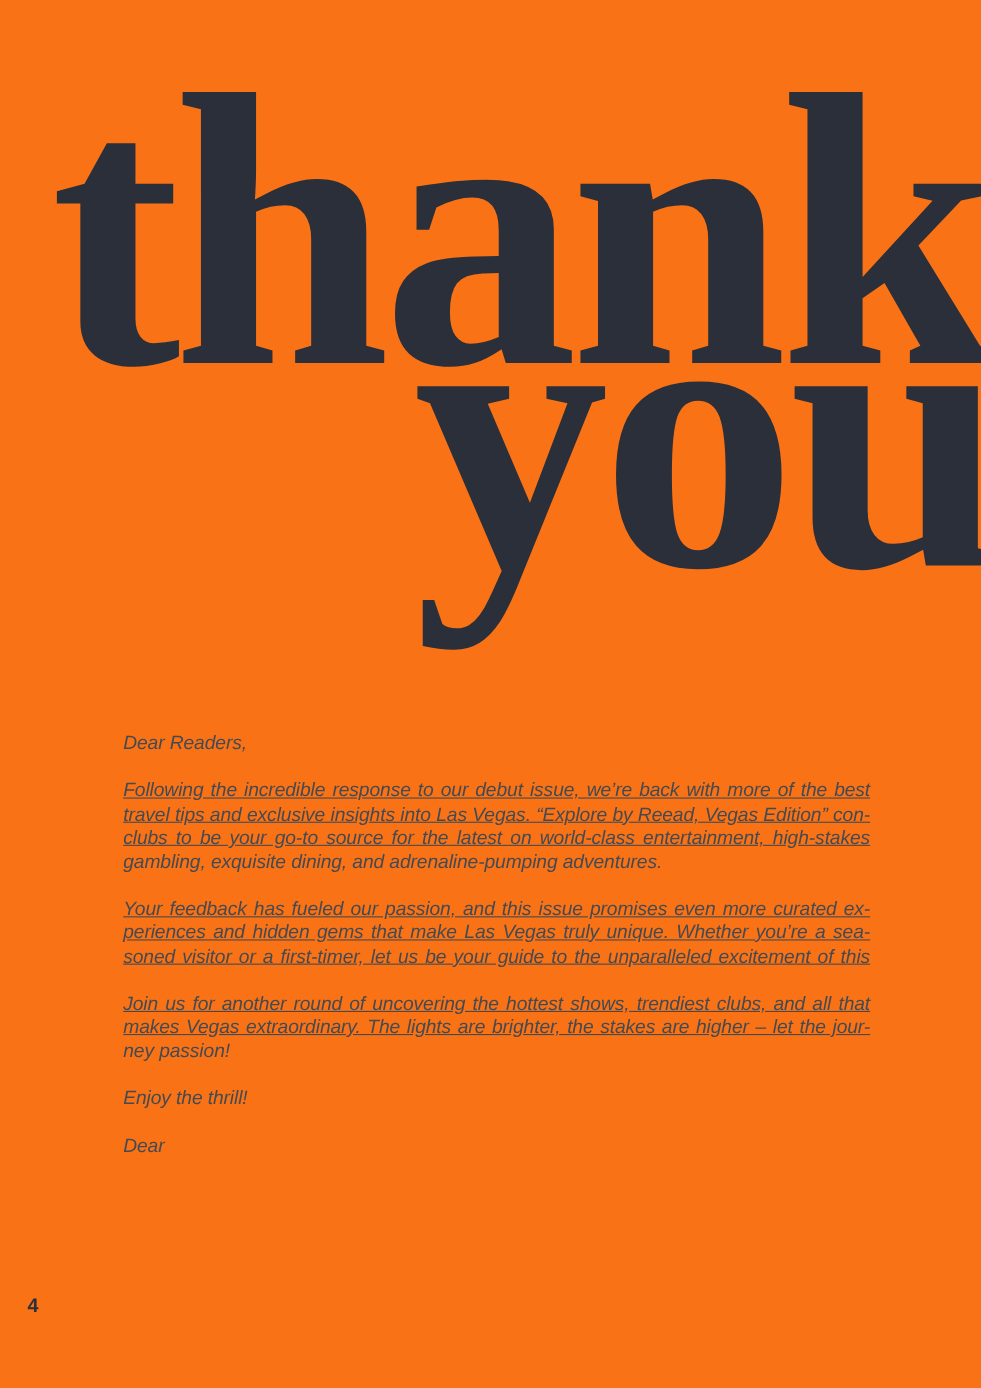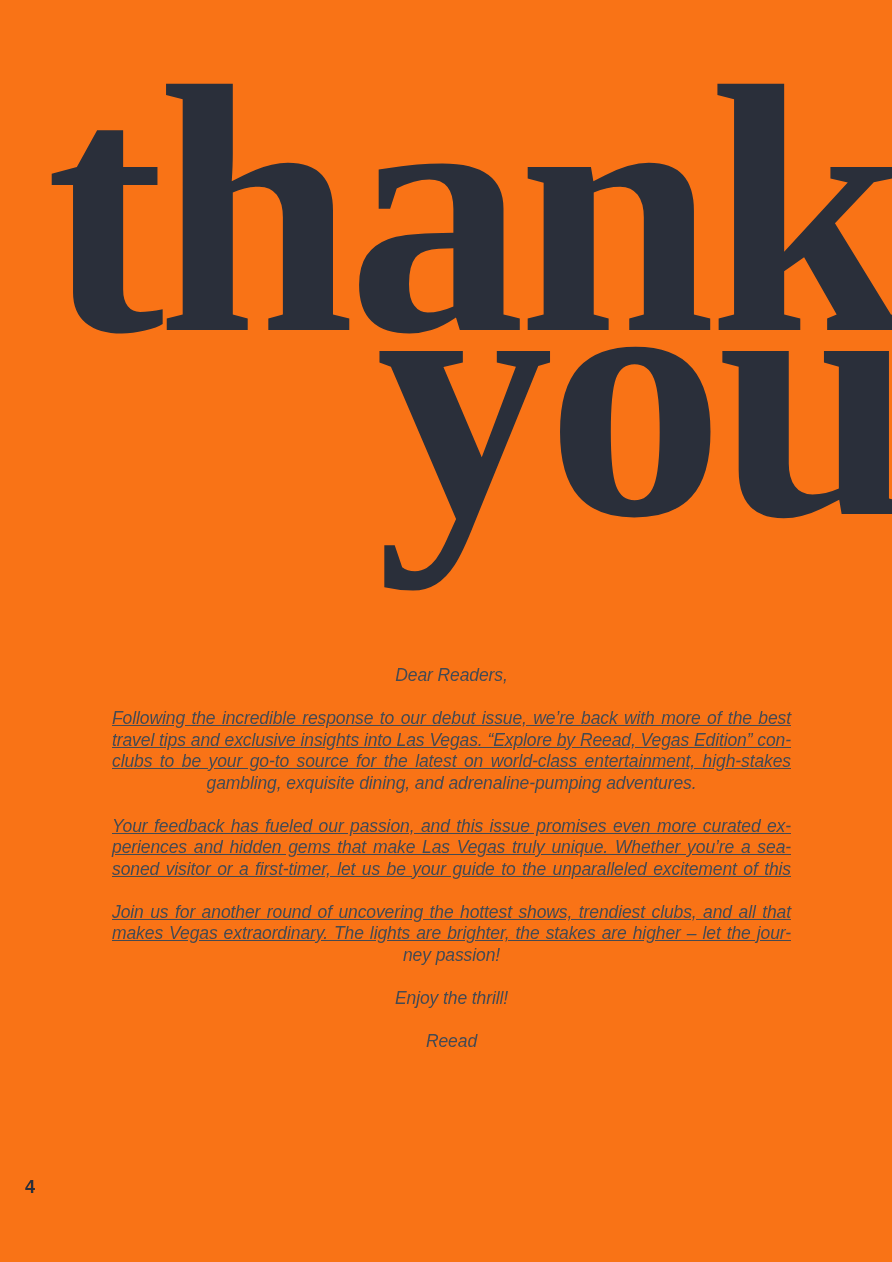--- a/index.html
+++ b/index.html
@@ -37,21 +37,21 @@
     top:665px;
     width:679px;
     color:var(--body-text);
     font-style:italic;
     font-size:17.5px;
     line-height:21.5px;
     letter-spacing:-0.1px;
   }
   .para{margin:0 0 21.5px 0;padding:0;}
   .jline{display:block;text-align:justify;text-align-last:justify;text-decoration:underline;}
-  .lline{display:block;text-align:center;}
+  .lline{display:block;text-align:left;}
   
   .pagenum{
     position:absolute;
     left:25px;
     top:1178px;
     font-size:18px;
     line-height:18px;
     font-weight:700;
     font-style:normal;
     color:var(--ink);
@@ -90,20 +90,20 @@
       <span class="jline">Join us for another round of uncovering the hottest shows, trendiest clubs, and all that</span>
       <span class="jline">makes Vegas extraordinary. The lights are brighter, the stakes are higher – let the jour-</span>
       <span class="lline">ney passion!</span>
     </p>
 
     <p class="para">
       <span class="lline">Enjoy the thrill!</span>
     </p>
 
     <p class="para">
-      <span class="lline">Reead</span>
+      <span class="lline">Dear</span>
     </p>
 
   </section>
 
   <div class="pagenum">4</div>
 
 </div>
 
 </body></html>

